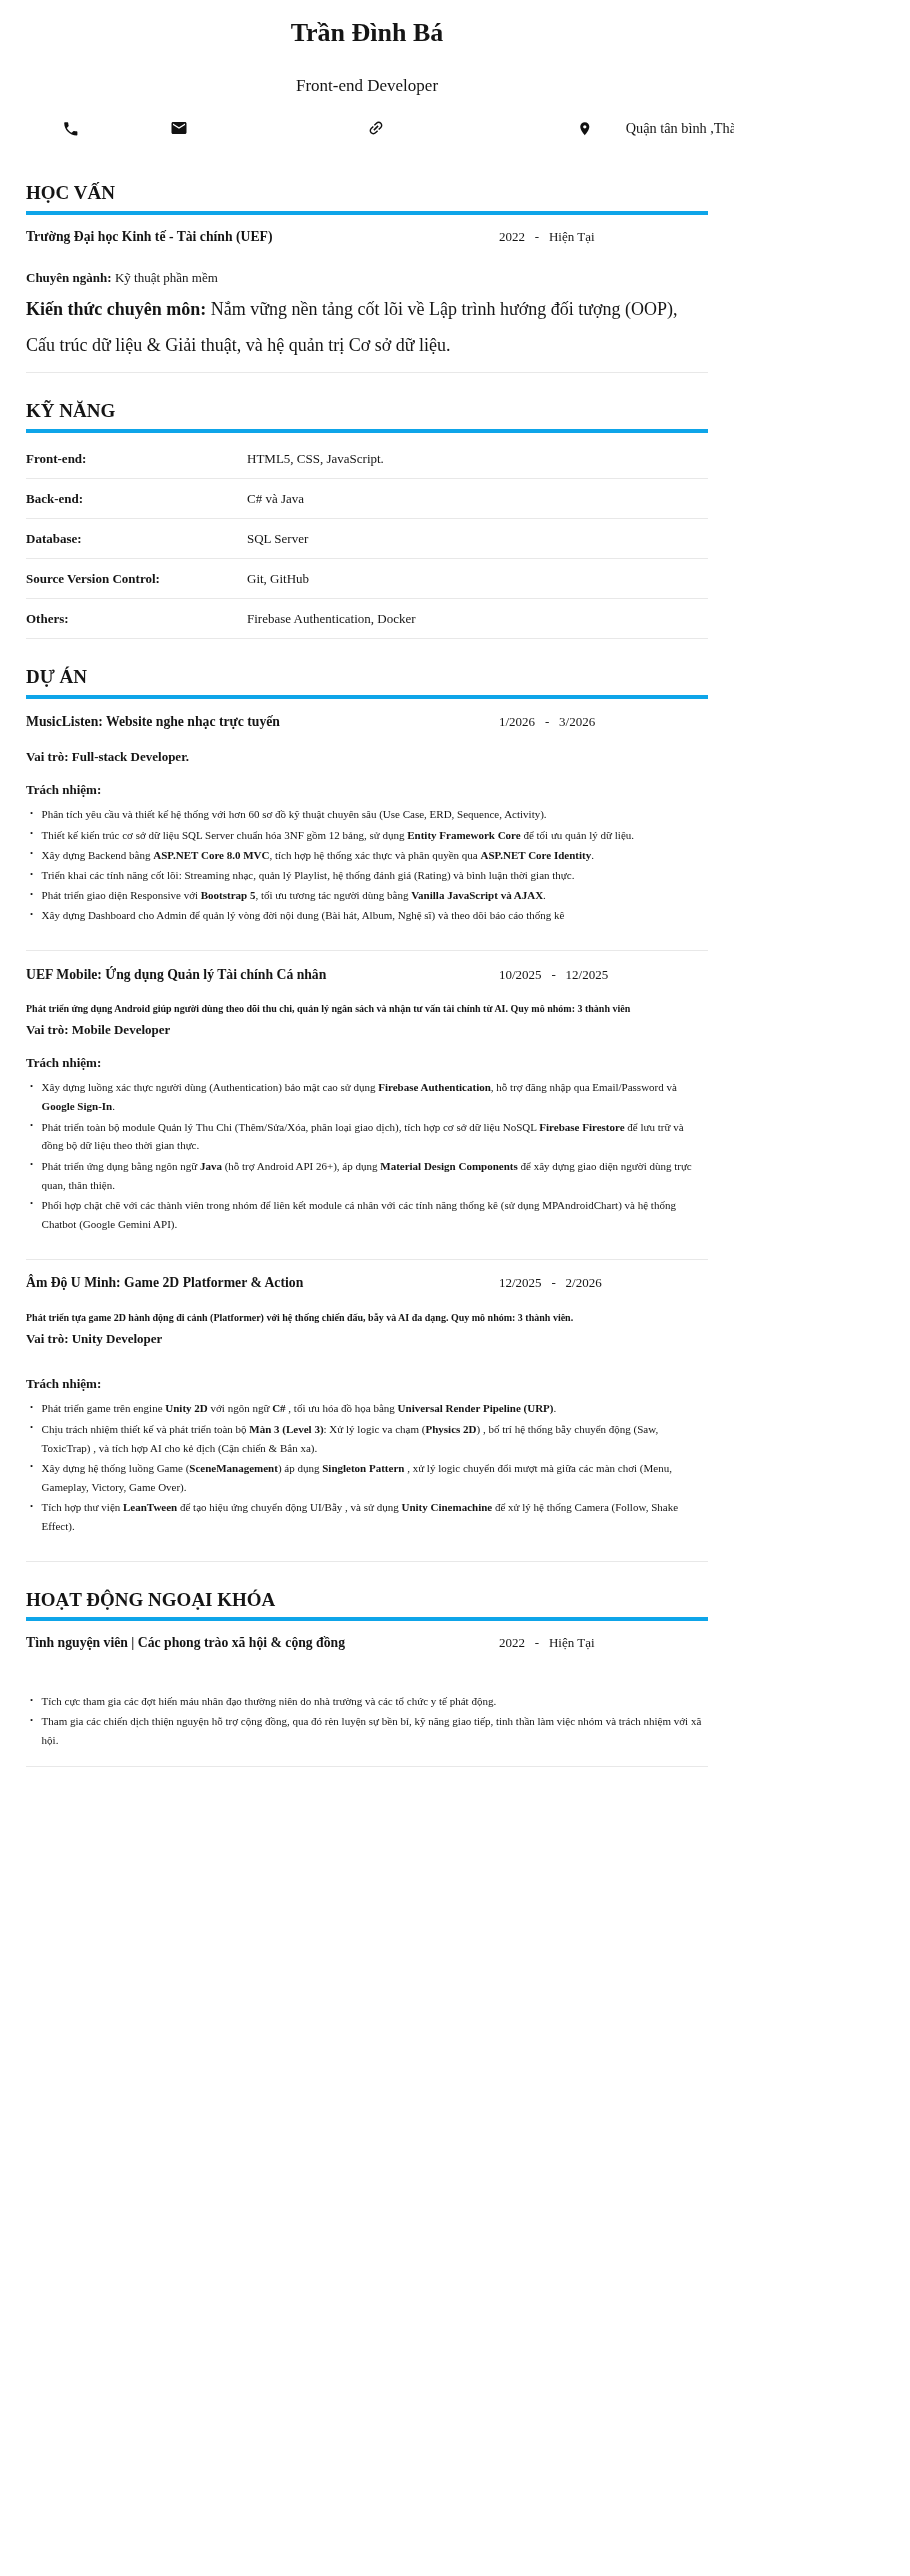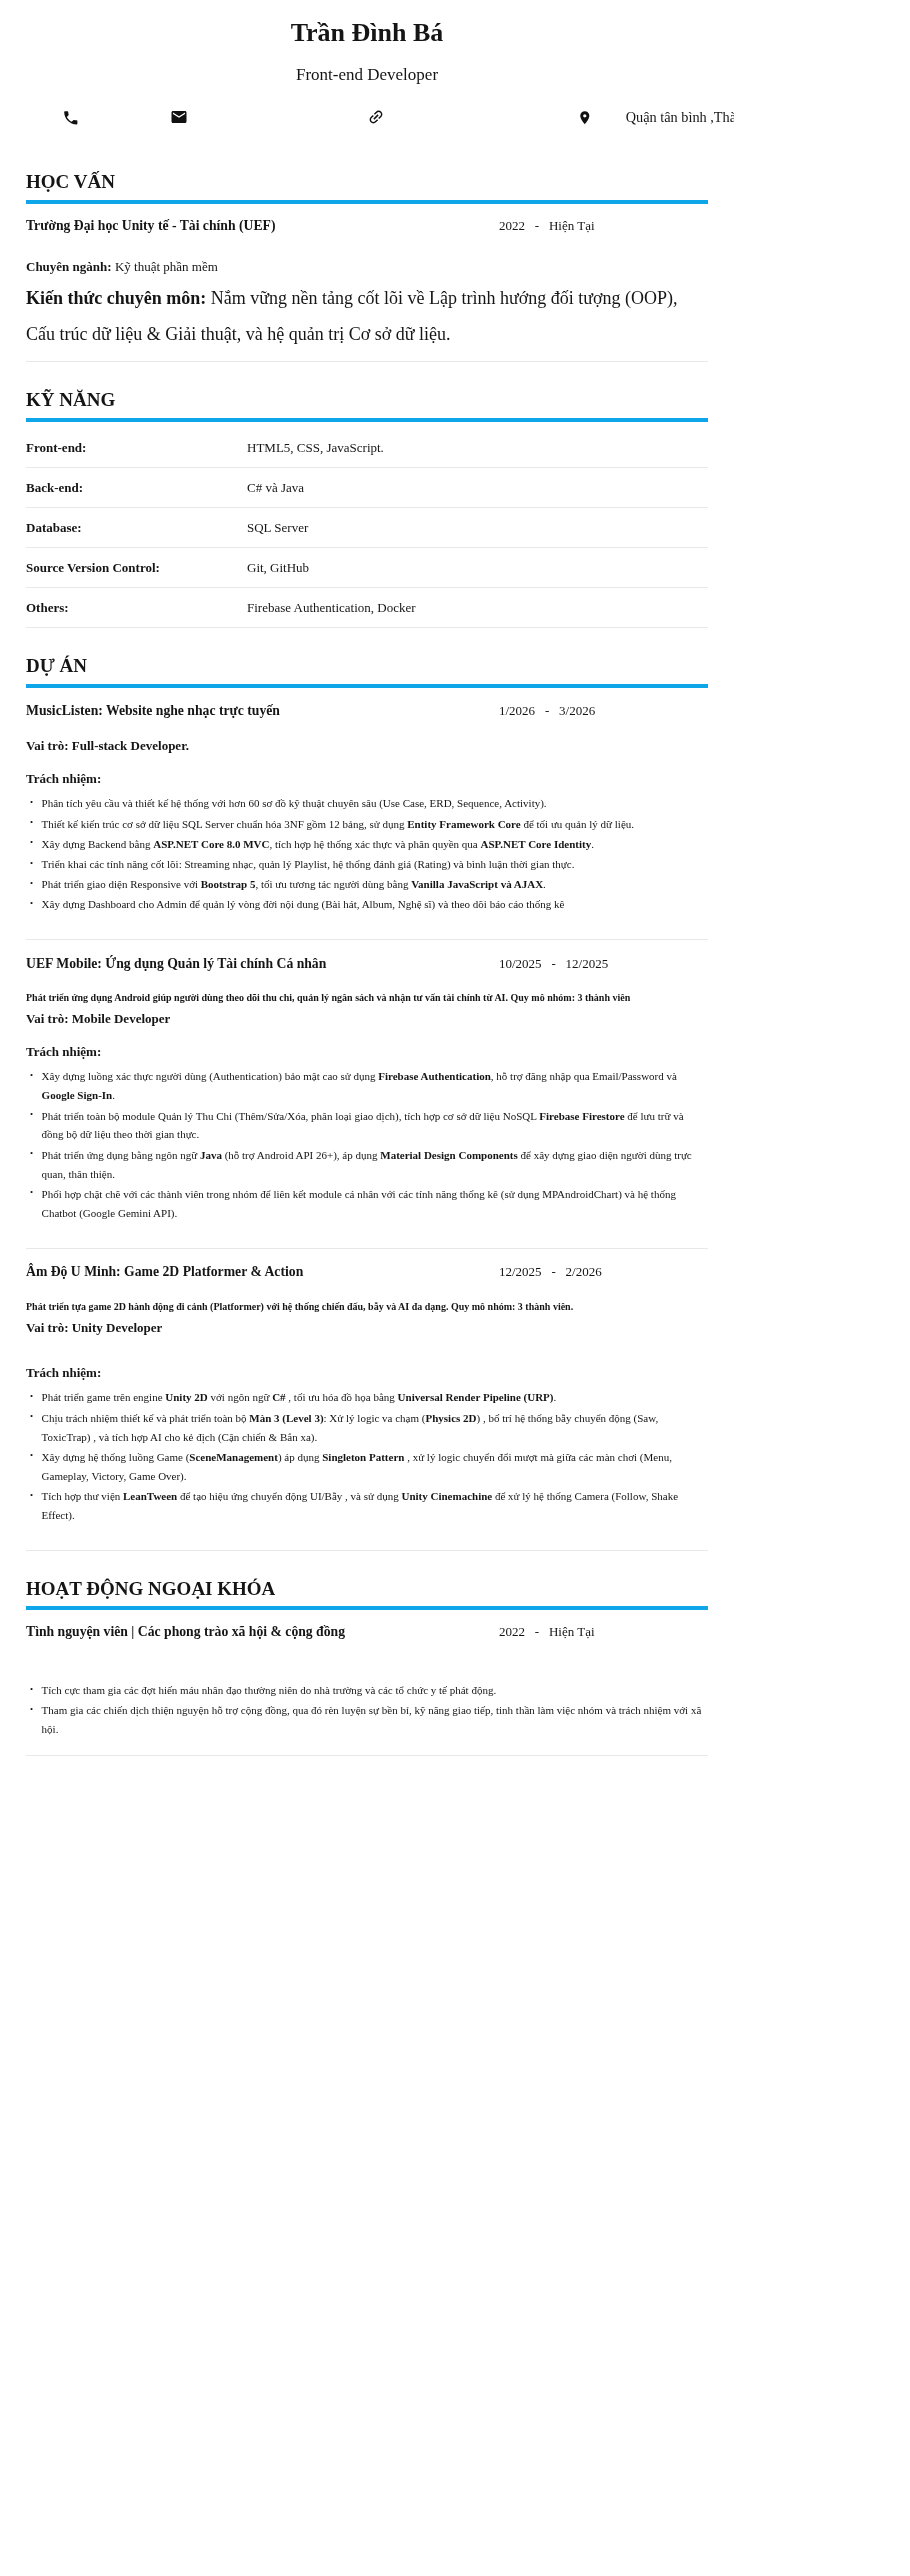--- a/index.html
+++ b/index.html
@@ -6,21 +6,21 @@
   html, body { margin: 0; padding: 0; background: #ffffff; }
   body {
     width: 910px;
     font-family: "Liberation Serif", "DejaVu Serif", serif;
     color: #151515;
   }
   .page { width: 734px; height: 2576px; padding: 0 26px; overflow: hidden; }
 
   
   .name { padding-top: 18px; font-size: 26px; font-weight: 700; text-align: center; line-height: 1.15; }
-  .job  { margin-top: 17px; font-size: 17px; text-align: center; line-height: 1.15; }
+  .job  { margin-top: 28px; font-size: 17px; text-align: center; line-height: 1.15; }
 
   .contacts { margin-top: 22px; display: flex; align-items: center; height: 22px; }
   .contact { display: flex; align-items: center; font-size: 14.3px; }
   .contact svg { display: block; }
   .contact-phone    { margin-left: 36px; }
   .contact-email    { margin-left: 90px; }
   .contact-link     { margin-left: 179px; }
   .contact-location { margin-left: 192px; gap: 27px; }
   .loc-text { margin-left: 6.5px; white-space: nowrap; }
   .rot { transform: rotate(-45deg); display: inline-block; }
@@ -106,21 +106,21 @@
         </svg>
       </span>
       <span class="loc-text">Quận tân bình ,Thành Phố Hồ Chí Minh</span>
     </span>
   </div>
 
   <div class="section section-first">
     <div class="section-heading">HỌC VẤN</div>
     <div class="edu-body hairline-bottom">
       <div class="entry-head">
-        <div class="entry-title">Trường Đại học Unity tế - Tài chính (UEF)</div>
+        <div class="entry-title">Trường Đại học Kinh tế - Tài chính (UEF)</div>
         <div class="entry-date">
           <span>2022</span>
           <span>-</span>
           <span>Hiện Tại</span>
         </div>
       </div>
       <div class="edu-major"><b>Chuyên ngành:</b> Kỹ thuật phần mềm</div>
       <div class="edu-knowledge"><b>Kiến thức chuyên môn:</b> Nắm vững nền tảng cốt lõi về Lập trình hướng đối tượng (OOP), Cấu trúc dữ liệu &amp; Giải thuật, và hệ quản trị Cơ sở dữ liệu.</div>
     </div>
   </div>

